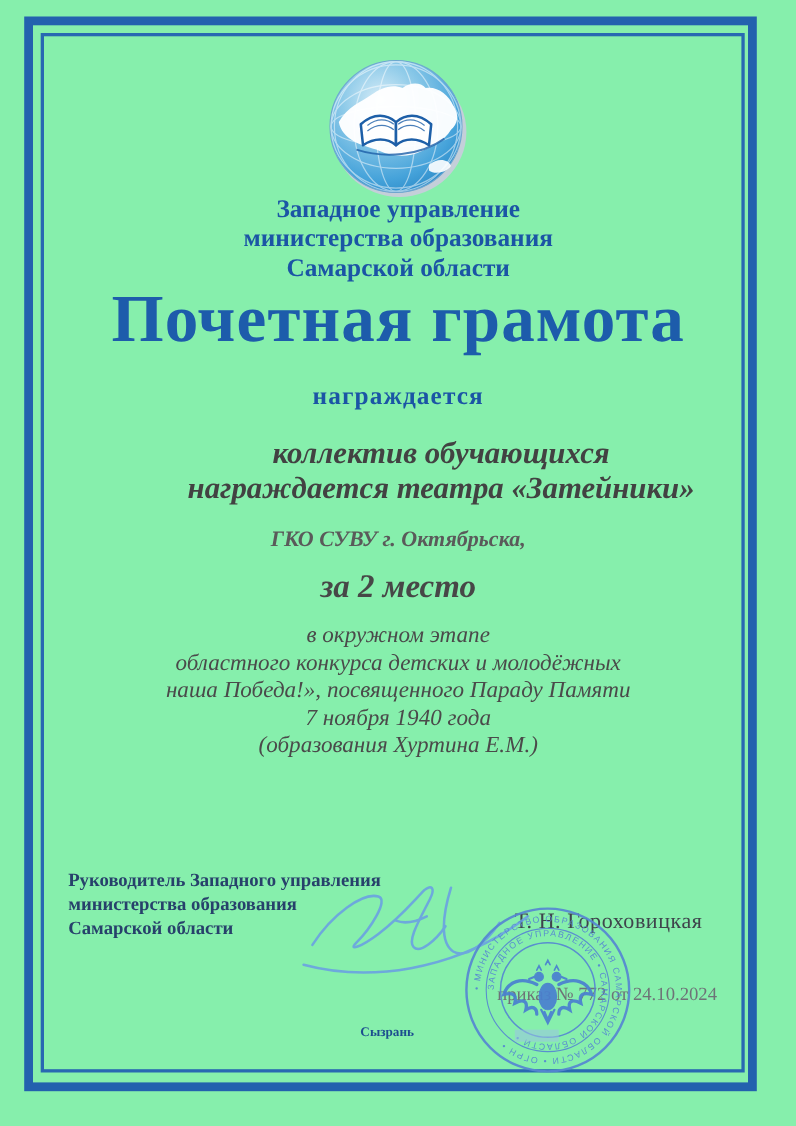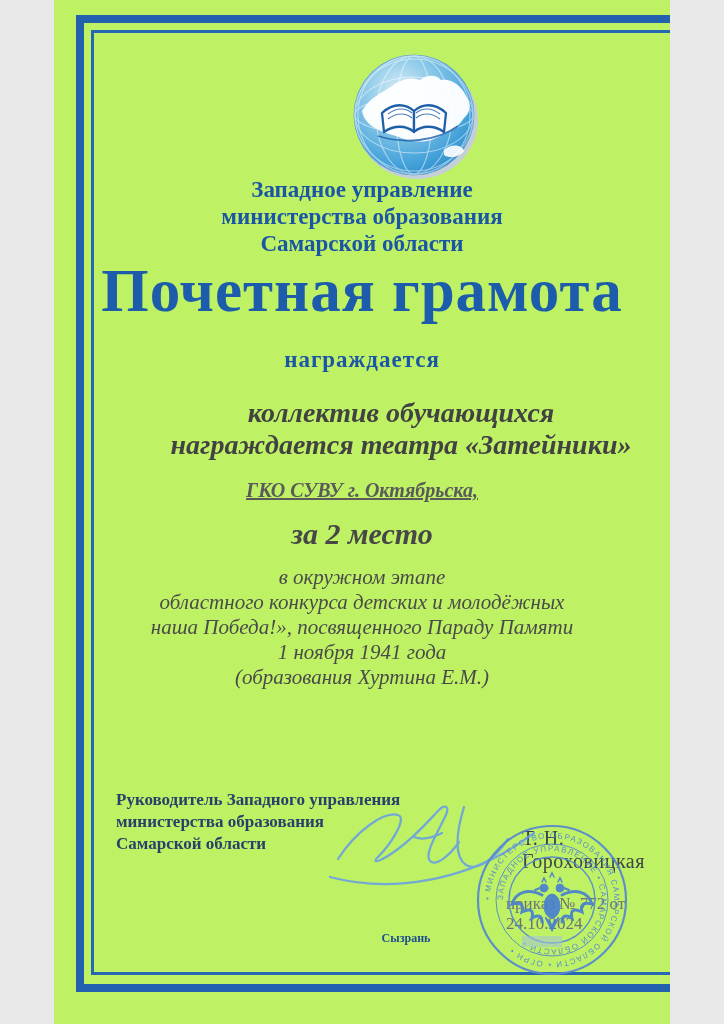--- a/index.html
+++ b/index.html
@@ -1,37 +1,37 @@
 <!DOCTYPE html>
 <html><head>
 <meta charset="utf-8">
 <style>
   html,body{margin:0;padding:0;background:#e9e9e9;}
   .page{
-    position:relative; width:616px; height:1024px; margin:0 auto;
-    background:#bef264; overflow:hidden;
+    position:relative; width:724px; height:1024px; margin:0 auto;
+    background:#86efac; overflow:hidden;
     font-family:"Liberation Serif","DejaVu Serif",serif;
   }
   .border-outer{
     position:absolute; left:22px; top:15px; width:650px; height:961px;
     border:8px solid #2361ae;
   }
   .border-inner{
     position:absolute; left:37px; top:30px; width:634px; height:939px;
     border:3px solid #2868b2;
   }
   .globe{ position:absolute; left:294px; top:53px; width:132px; height:128px; }
   .centered{ position:absolute; left:0; width:100%; text-align:center; }
   .org{ top:176px; color:#1b55a5; font-weight:bold; font-size:23px; line-height:27px; }
   .title{ top:256px; margin:0; font-size:61px; line-height:70px; font-weight:bold;
           color:#1d5cab; letter-spacing:1px; }
   .award{ top:347px; font-size:23px; font-weight:bold; color:#1b55a5; letter-spacing:1px; }
   .recipient{ top:397px; font-size:28px; font-weight:bold; font-style:italic;
               color:#424242; line-height:32px;margin-left:39px; }
-  .institution{ top:479px; font-size:20px; font-weight:bold; font-style:italic; color:#5a5a5a;text-decoration:underline; }
+  .institution{ top:479px; font-size:20px; font-weight:bold; font-style:italic; color:#5a5a5a; }
   .place{ top:517px; font-size:30px; font-weight:bold; font-style:italic; color:#474747; }
   .description{ top:565px; font-size:21px; font-style:italic; color:#4a4a4a; line-height:25px; }
   .sig-position{
     position:absolute; left:62px; top:789px; font-size:17px; font-weight:bold;
     color:#27416b; line-height:22px;
   }
   .signature-svg{ position:absolute; left:272px; top:797px; width:215px; height:95px; }
   .signer-name{ position:absolute; left:468px; top:827px; font-size:20px; color:#3f444c;
                 letter-spacing:.5px; }
   .order-ref{ position:absolute; left:452px; top:894px; font-size:17px; color:#6e7277; }
@@ -101,21 +101,21 @@
   </div>
 
   <div class="centered institution">ГКО СУВУ г. Октябрьска,</div>
 
   <div class="centered place">за 2 место</div>
 
   <div class="centered description">
     <div>в окружном этапе</div>
     <div>областного конкурса детских и молодёжных</div>
     <div>наша Победа!», посвященного Параду Памяти</div>
-    <div>1 ноября 1941 года</div>
+    <div>7 ноября 1940 года</div>
     <div>(образования Хуртина Е.М.)</div>
   </div>
 
   <div class="sig-position">
     <div>Руководитель Западного управления</div>
     <div>министерства образования</div>
     <div>Самарской области</div>
   </div>
 
   <div class="signer-name">Т. Н. Гороховицкая</div>

